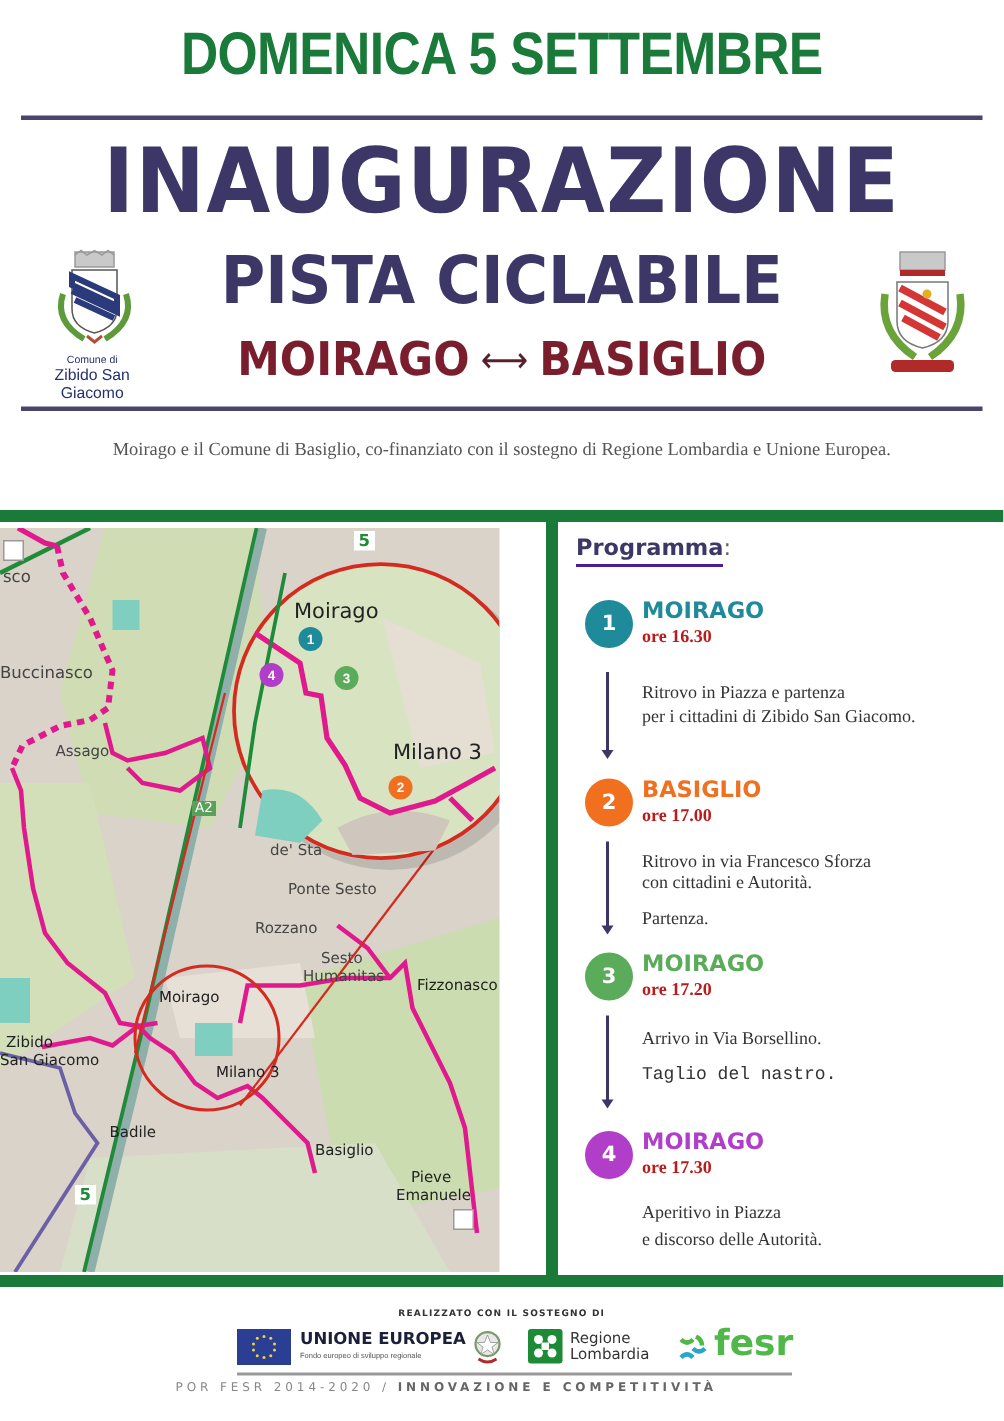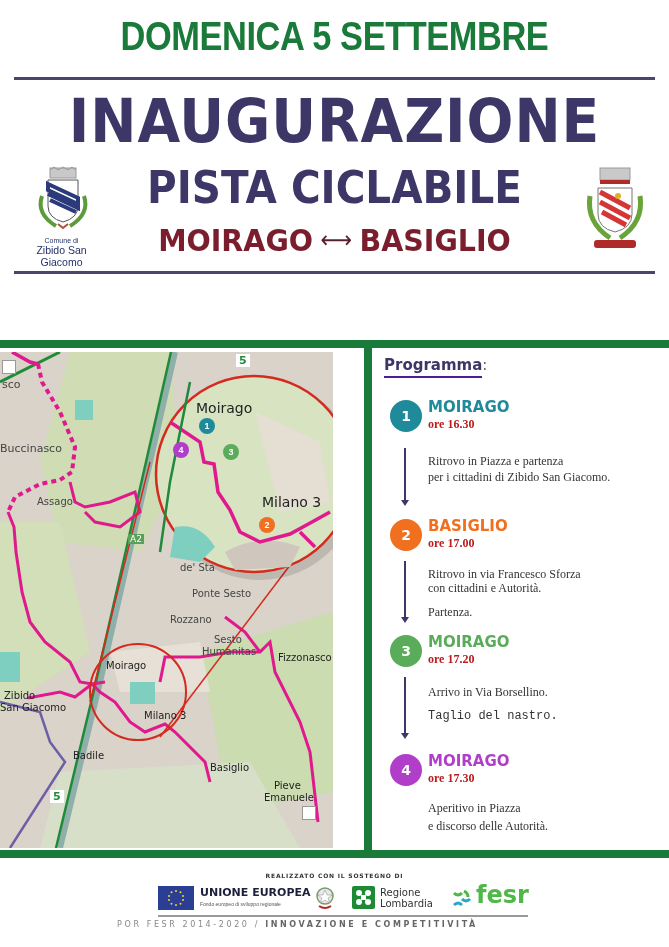--- a/index.html
+++ b/index.html
@@ -136,20 +136,21 @@
     <path d="M20 26 l30 16 M20 36 l30 16 M22 46 l24 13" stroke="#d43535" stroke-width="5" fill="none"></path>
     <circle cx="38" cy="30" r="3" fill="#e0b020"></circle>
     <path d="M10 30 q-4 26 20 42 M60 30 q4 26 -20 42" stroke="#6aa33a" stroke-width="5" fill="none"></path>
     <rect x="14" y="74" width="42" height="8" rx="3" fill="#b02a2a"></rect>
   </svg>
 </div>
 
 <div class="rule bottom"></div>
 
 <div class="intro">
+  <div>Moirago e il Comune di Basiglio, co-finanziato con il sostegno di Regione Lombardia e Unione Europea.</div>
 </div>
 
 <div class="band top"></div>
 <div class="band divider"></div>
 <div class="band bottom"></div>
 
 <div class="map">
   <svg width="333" height="496" viewBox="0 0 333 496">
 
     <path d="M70 0 L170 0 L180 120 L140 200 L60 190 L40 110 Z" fill="#cfdcb4"></path>

